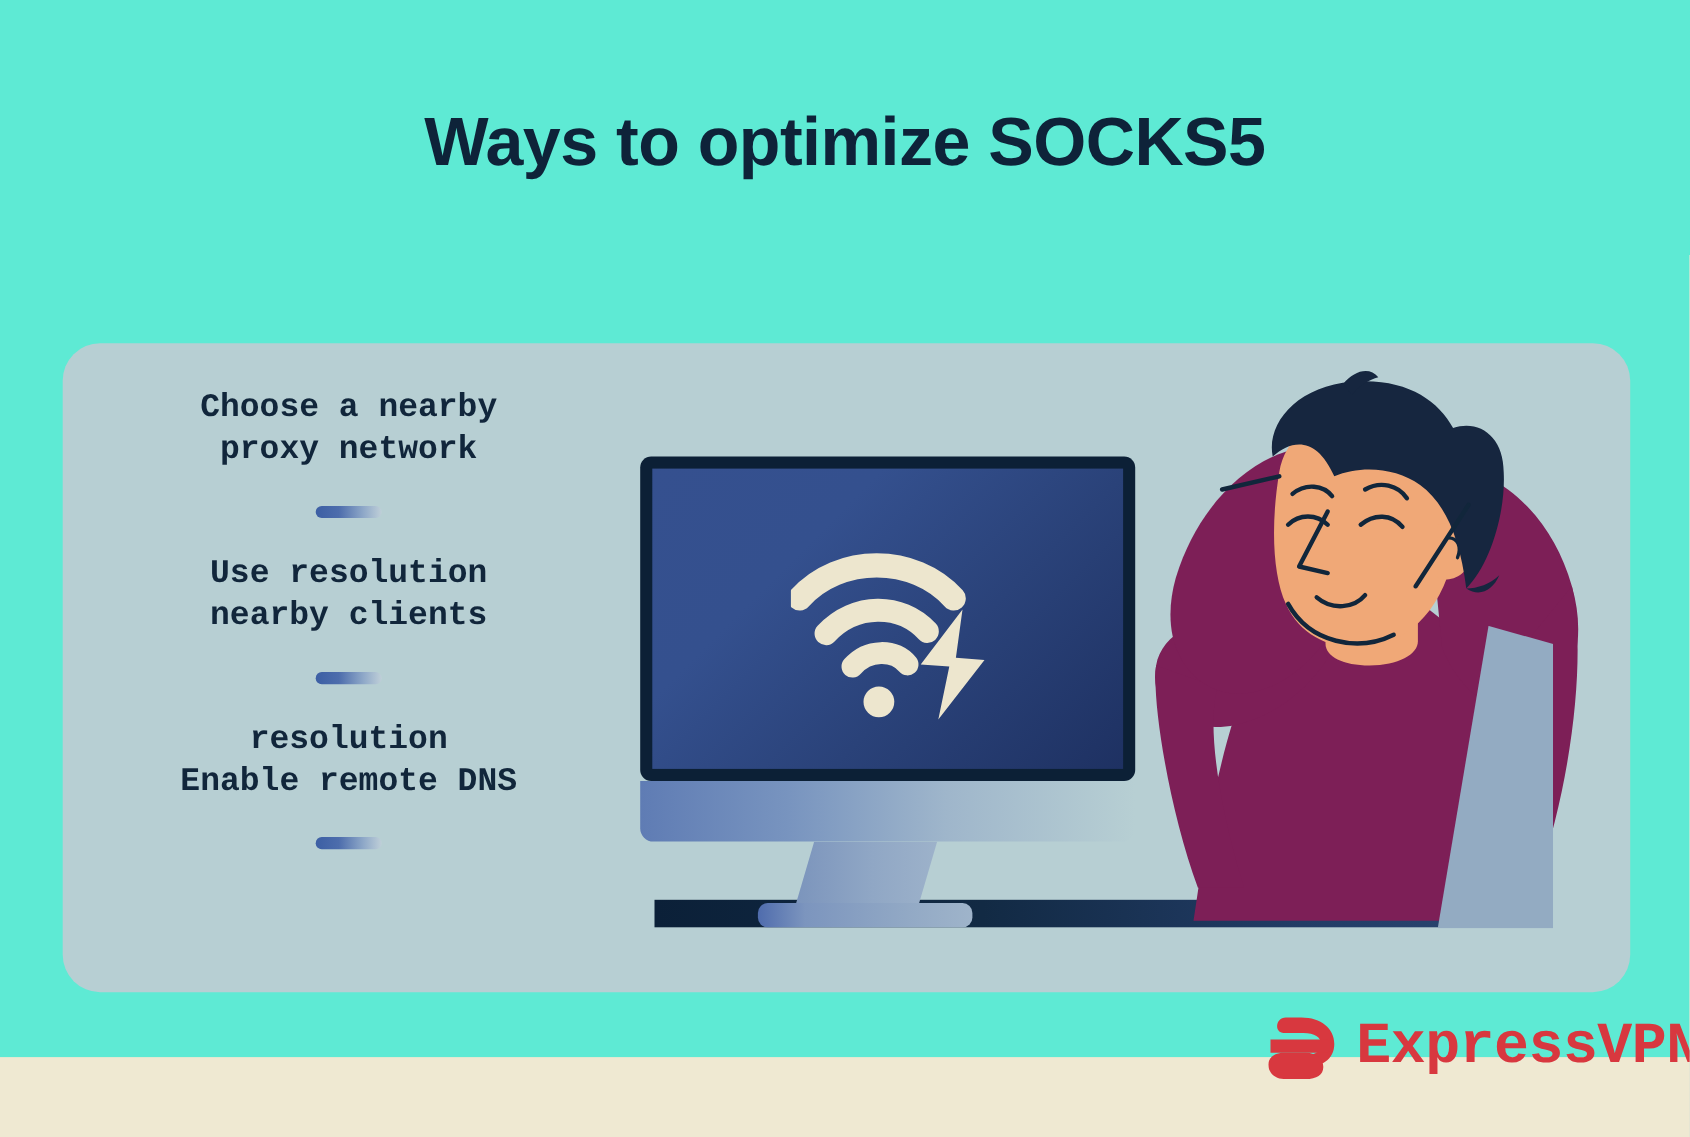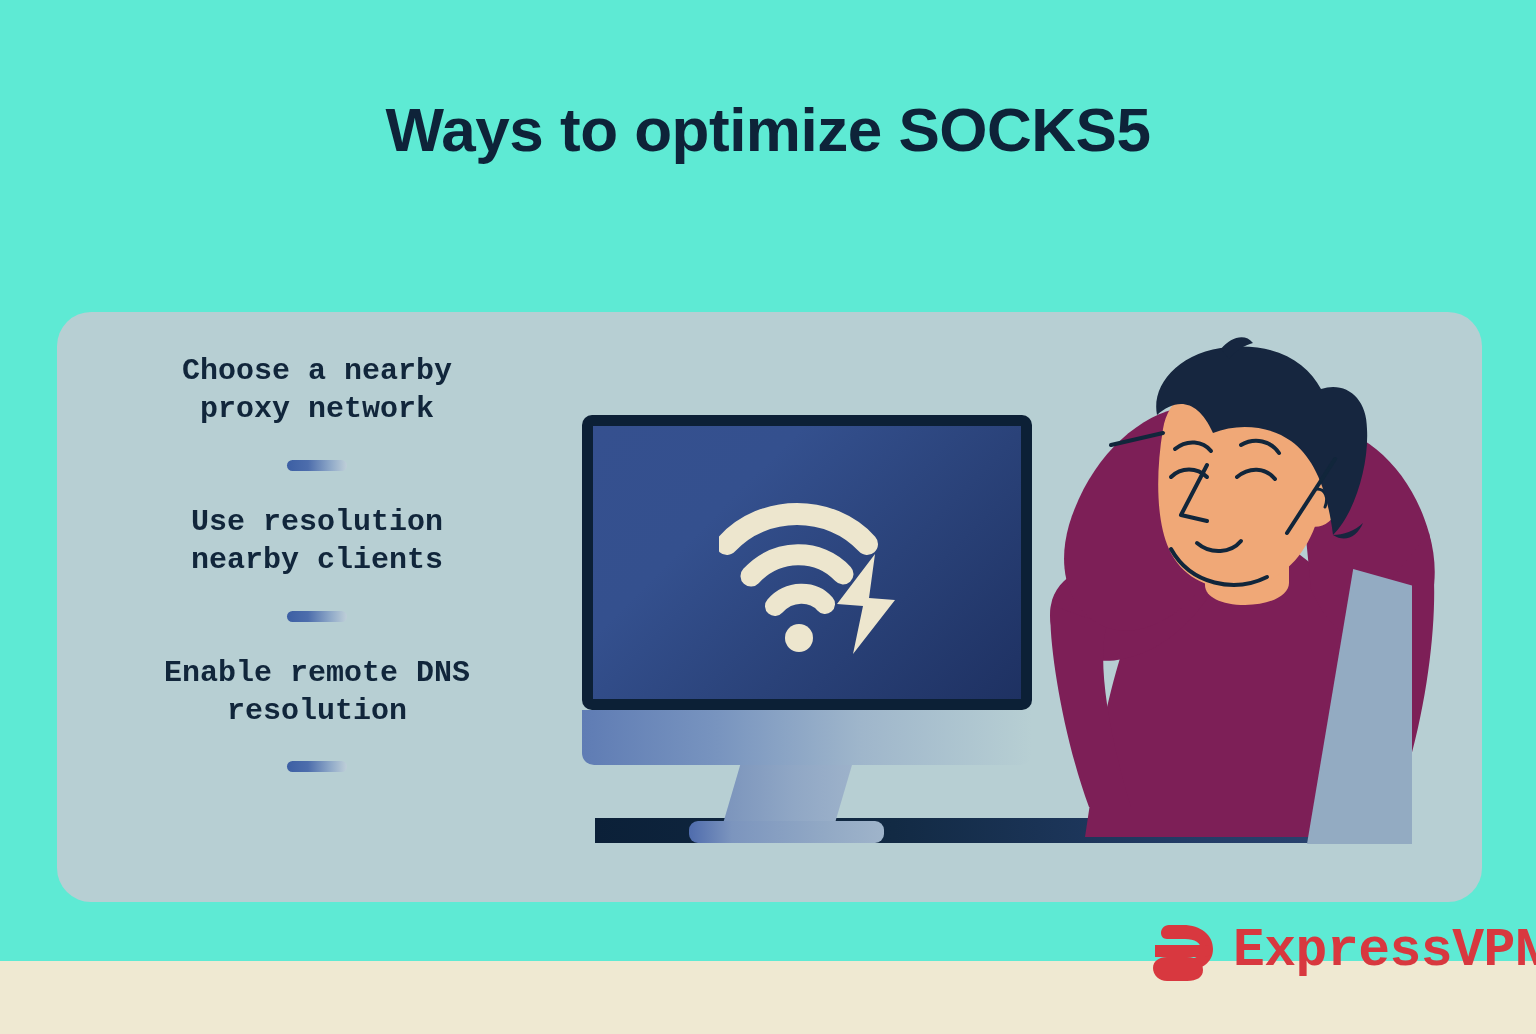--- a/index.html
+++ b/index.html
@@ -148,22 +148,22 @@
       </div>
       <div class="dash"></div>
 
       <div class="list-item">
         <div>Use resolution</div>
         <div>nearby clients</div>
       </div>
       <div class="dash"></div>
 
       <div class="list-item">
+        <div>resolution</div>
         <div>Enable remote DNS</div>
-        <div>resolution</div>
       </div>
       <div class="dash"></div>
 
       <div class="list-item">
       </div>
 
     </div>
 
     <div class="desk"></div>
 

